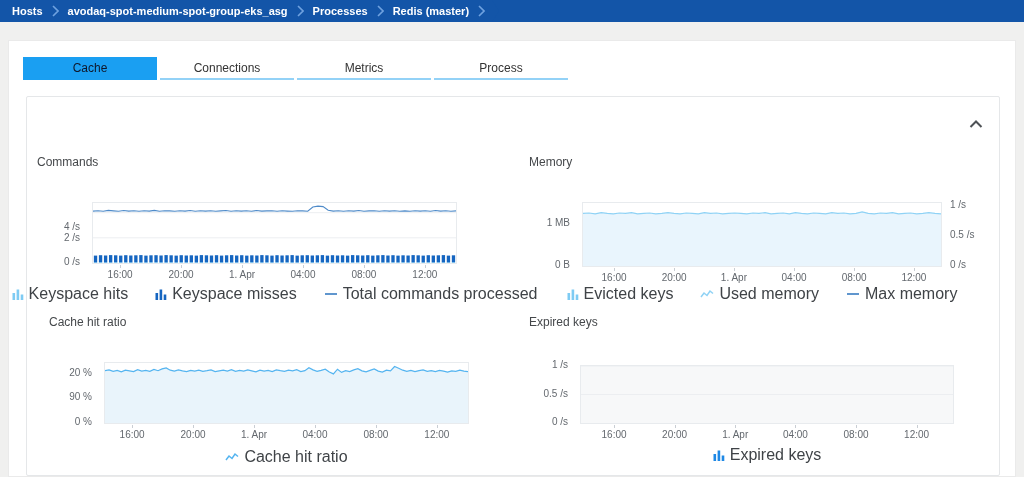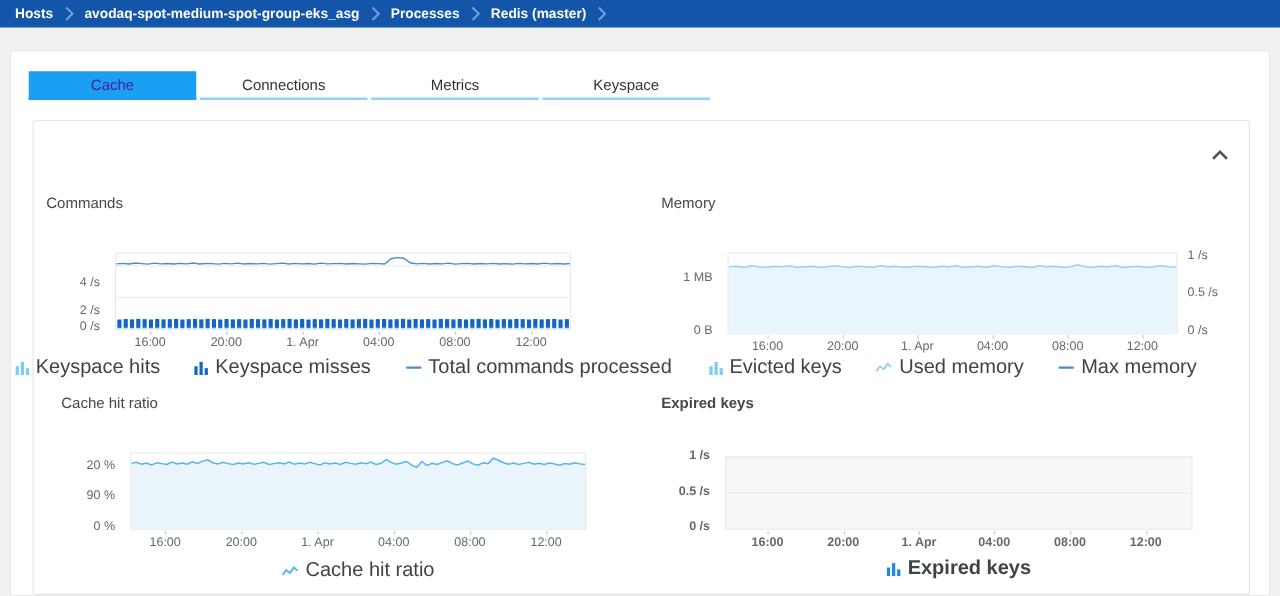--- a/index.html
+++ b/index.html
@@ -36,33 +36,33 @@
     background:#fff; border:1px solid #eaeaea;
   }
   
   .tabs { position:absolute; left:14px; top:16px; display:flex; gap:3px; }
   .tab {
     width:134px; height:23px;
     display:flex; align-items:center; justify-content:center;
     font-size:12px; color:#333; background:#fff;
     border-bottom:2px solid #93d2f7; cursor:pointer;
   }
-  .tab.active { background:#1a9ff2; color:#4c1d95; border-bottom:2px solid #1a9ff2; }
+  .tab.active { background:#1a9ff2; color:#0f172a; border-bottom:2px solid #1a9ff2; }
   
   .panel {
     position:absolute; left:17px; top:55px; width:974px; height:380px;
     background:#fff; border:1px solid #e5e7e9; border-radius:2px;
   }
   .collapse-btn { position:absolute; right:16px; top:22px; cursor:pointer; line-height:0; }
   
   .chart { position:absolute; }
   #chart-commands        { left:10px;  top:50px;  width:452px; height:160px; }
   #chart-memory          { left:502px; top:50px;  width:465px; height:160px; }
   #chart-cache-hit-ratio { left:22px;  top:210px; width:452px; height:165px; }
-  #chart-expired-keys    { left:502px; top:210px; width:465px; height:165px;font-weight:bold; }
+  #chart-expired-keys    { left:502px; top:210px; width:465px; height:165px; }
   .c-title { position:absolute; left:0; top:8px; font-size:12px; color:#45484b; }
   .c-plot  { position:absolute; border:1px solid #e8ebee; background:#fff; }
   .c-plot svg { display:block; width:100%; height:100%; }
   #chart-commands        .c-plot { left:55px; top:55px; width:365px; height:62px; }
   #chart-memory          .c-plot { left:53px; top:55px; width:360px; height:65px; }
   #chart-cache-hit-ratio .c-plot { left:55px; top:55px; width:365px; height:62px; }
   #chart-expired-keys    .c-plot { left:51px; top:58px; width:374px; height:59px; background:#f7f8f9; }
   .c-ylab, .c-ylab-right { position:absolute; font-size:10px; color:#63686e; }
   .c-ylab span, .c-ylab-right span { position:absolute; white-space:nowrap; }
   .c-ylab span { right:6px; }
@@ -122,35 +122,35 @@
   </div>
   <div class="bc-arrow"></div>
 </div>
 
 <div class="card">
 
   <div class="tabs">
     <div class="tab active">Cache</div>
     <div class="tab">Connections</div>
     <div class="tab">Metrics</div>
-    <div class="tab">Keyspace</div>
+    <div class="tab">Process</div>
   </div>
 
   <div class="panel">
     <div class="collapse-btn">
       <span><svg width="14" height="10" viewBox="0 0 14 10">
             <polyline points="1.5,8 7,2.5 12.5,8" fill="none" stroke="#4e5256" stroke-width="2"></polyline>
           </svg></span>
     </div>
 
     <div class="chart" id="chart-commands">
       <div class="c-title">Commands</div>
       <div class="c-ylab">
           <span style="top: 54px;">0 /s</span>
-          <span style="top: 41px;">2 /s</span>
+          <span style="top: 30px;">2 /s</span>
           <span style="top: 19px;">4 /s</span>
         </div>
       <div class="c-plot">
           <svg preserveAspectRatio="none" viewBox="0 0 363 60">
             <line x1="0" y1="34.84276729559748" x2="363" y2="34.84276729559748" stroke="#eceef1" stroke-width="1"></line>
             <line x1="0" y1="9.685534591194966" x2="363" y2="9.685534591194966" stroke="#eceef1" stroke-width="1"></line>
             <rect x="0.86" y="59.2" width="3.33" height="0.8" fill="#7ecbf3"></rect>
             <rect x="5.90" y="59.2" width="3.33" height="0.8" fill="#7ecbf3"></rect>
             <rect x="10.94" y="59.2" width="3.33" height="0.8" fill="#7ecbf3"></rect>
             <rect x="15.98" y="59.2" width="3.33" height="0.8" fill="#7ecbf3"></rect>

